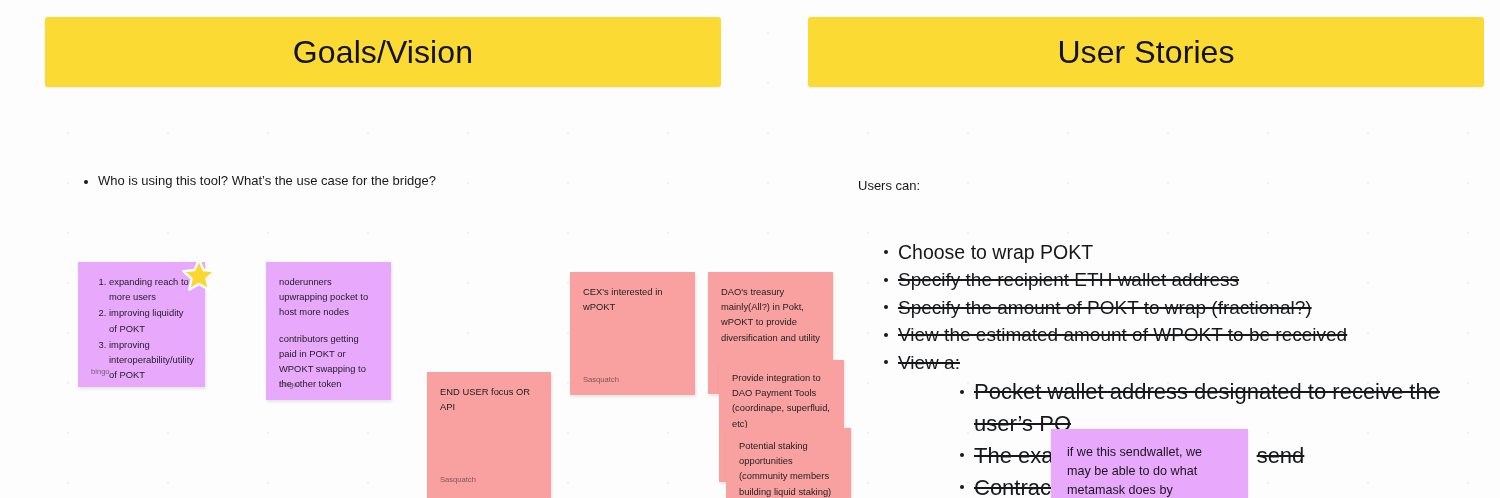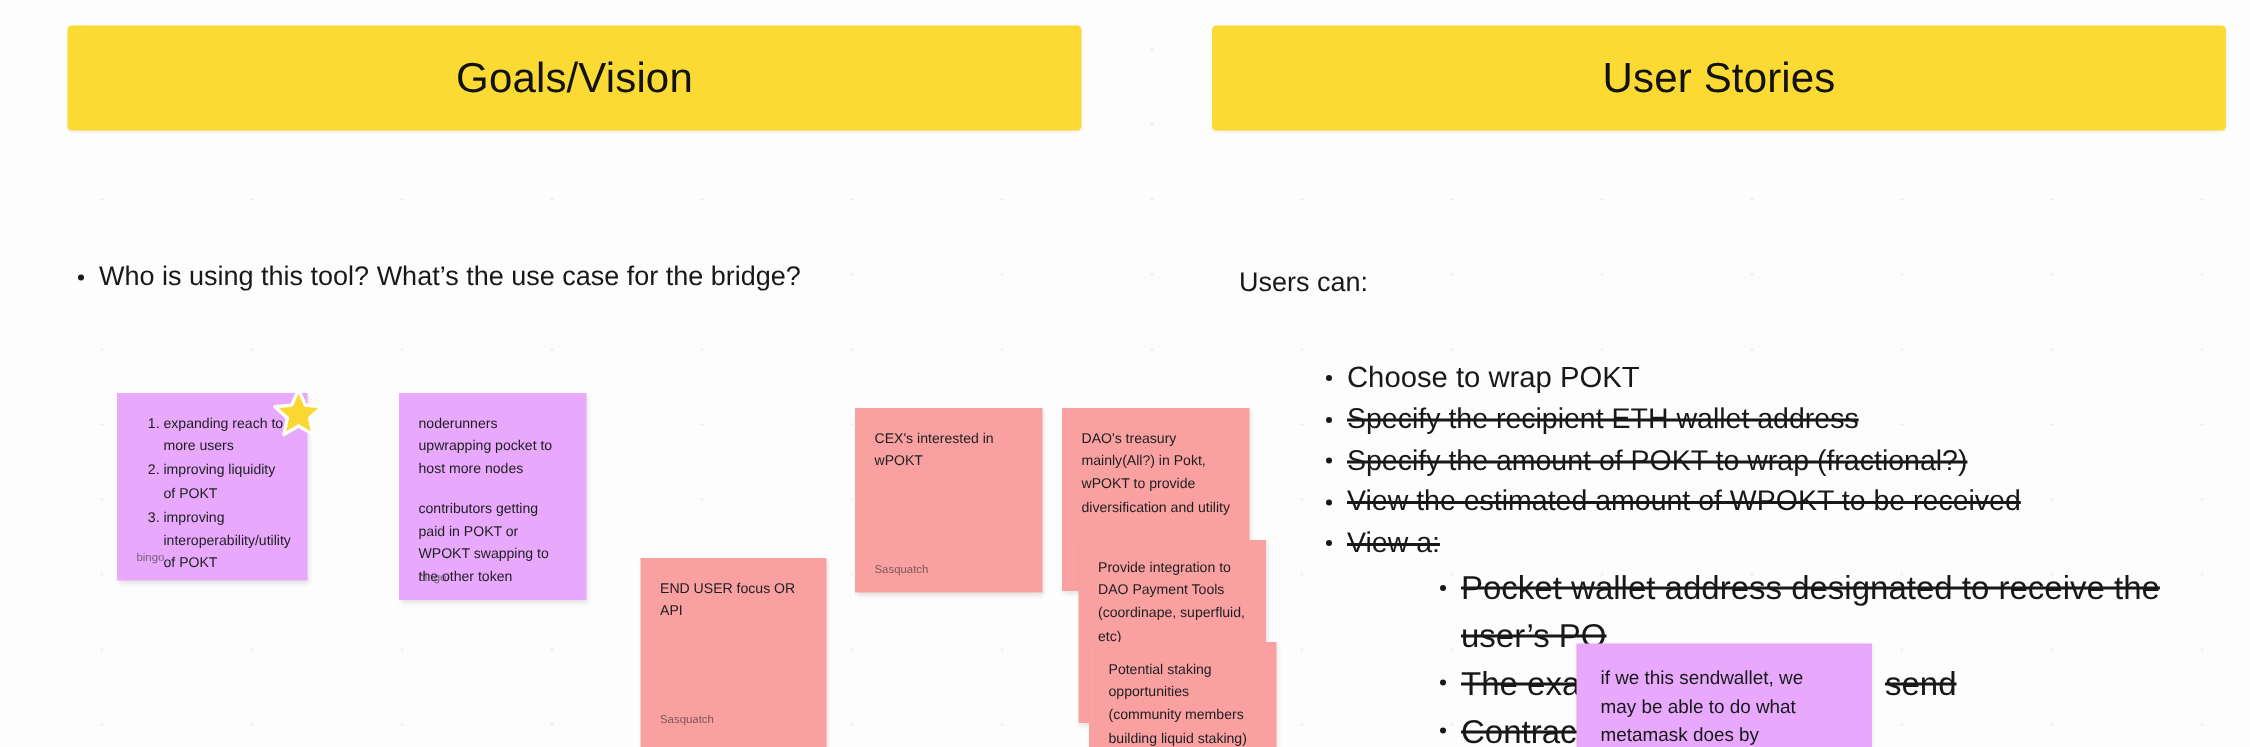--- a/index.html
+++ b/index.html
@@ -27,36 +27,37 @@
   .banner {
     position: absolute;
     background: #fada33;
     border-radius: 3px;
     display: flex;
     align-items: center;
     justify-content: center;
     box-shadow: 0 1px 2px rgba(0,0,0,0.07);
   }
   .banner-title {
-    font-size: 28px;
+    font-size: 32px;
     color: #121212;
     letter-spacing: 0.1px;
     font-weight: 400;
     line-height: 1;
   }
 
   
   .textblock {
     position: absolute;
     color: #17181a;
   }
   .lead {
-    font-size: 18px;
+    font-size: 13px;
     line-height: 1.42;
     color: #17181a;
+    margin-left: 32px;
   }
   ul.bul {
     margin: 0;
     padding: 0 0 0 20px;
     list-style: none;
   }
   ul.bul > li {
     position: relative;
     padding-left: 0;
   }

